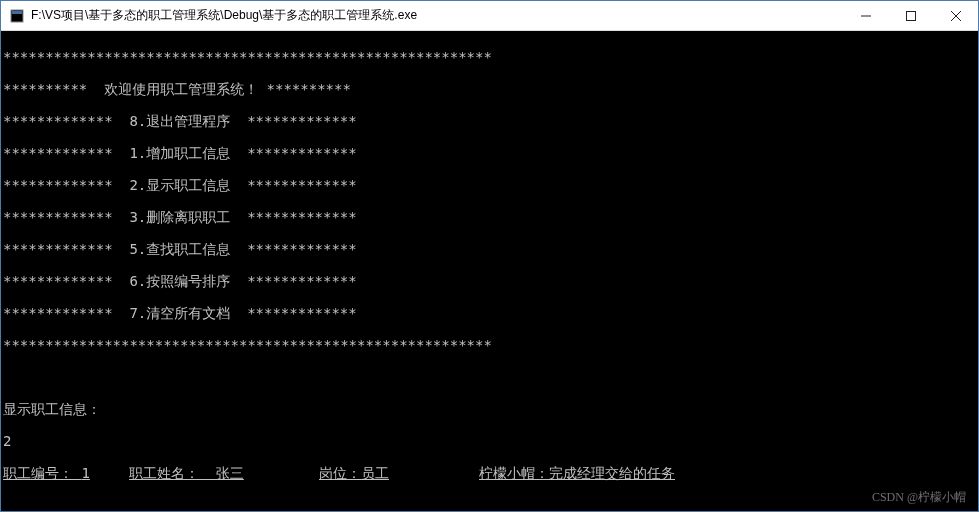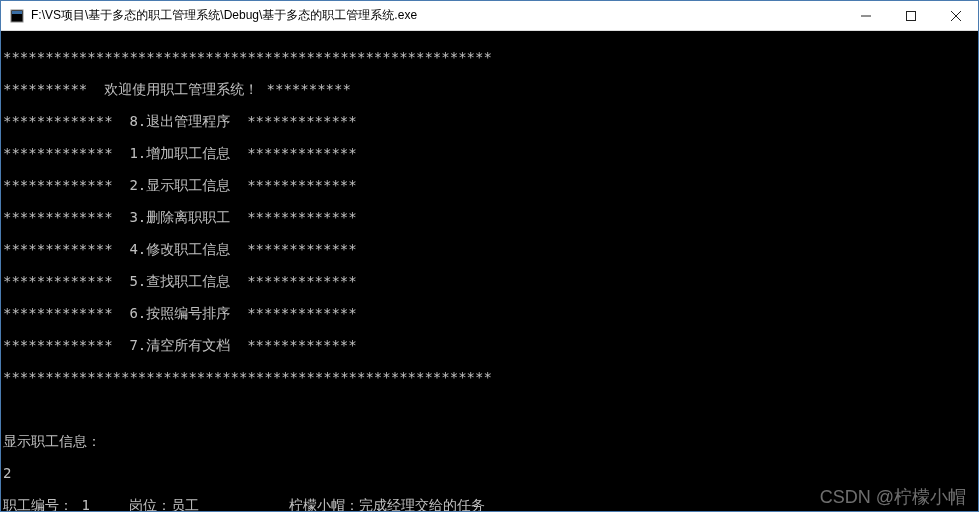--- a/index.html
+++ b/index.html
@@ -64,32 +64,32 @@
       background: #000;
       color: #c0c0c0;
       font-family: "NSimSun", "SimSun", "Consolas", monospace;
       font-size: 14px;
       line-height: 16px;
       padding: 2px 2px;
       white-space: pre;
       overflow: hidden;
       position: relative;
     }
-    .employee-row { display: flex; }
+    .employee-row { display: flex; text-decoration: underline; }
     .col-id { width: 126px; }
     .col-name { width: 190px; }
     .col-pos { width: 160px; }
     .col-duty { }
     .watermark {
       position: absolute;
       right: 12px;
       bottom: 6px;
       color: rgba(200,200,200,0.55);
-      font-family: Liberation Sans, sans-serif;
-      font-size: 18px;
+      font-family: Liberation Serif, serif;
+      font-size: 12px;
       pointer-events: none;
     }
   </style>
 </head>
 <body>
 
 <div class="window">
   <div class="titlebar">
     <div class="titlebar-icon">
       <svg width="14" height="14" viewBox="0 0 14 14">
@@ -118,28 +118,27 @@
     </div>
   </div>
 
   <div class="console">
 <div>**********************************************************</div>
 <div>**********  欢迎使用职工管理系统！ **********</div>
 <div>*************  8.退出管理程序  *************</div>
 <div>*************  1.增加职工信息  *************</div>
 <div>*************  2.显示职工信息  *************</div>
 <div>*************  3.删除离职职工  *************</div>
-<div>*************  4.修改职工信息  *************</div>
 <div>*************  5.查找职工信息  *************</div>
 <div>*************  6.按照编号排序  *************</div>
 <div>*************  7.清空所有文档  *************</div>
 <div>**********************************************************</div>
 <div>&nbsp;</div>
 <div>显示职工信息：</div>
 <div>2</div>
-<div class="employee-row"><span class="col-id"><span>职工编号：</span> <span>1</span></span><span class="col-pos"><span>岗位：</span><span>员工</span></span><span class="col-duty"><span>柠檬小帽：</span><span>完成经理交给的任务</span></span></div>
+<div class="employee-row"><span class="col-id"><span>职工编号：</span> <span>1</span></span><span class="col-name"><span>职工姓名：</span><span>  张三</span></span><span class="col-pos"><span>岗位：</span><span>员工</span></span><span class="col-duty"><span>柠檬小帽：</span><span>完成经理交给的任务</span></span></div>
 
 
 
 
     <div class="watermark">CSDN @柠檬小帽</div>
   </div>
 </div>
 
 </body></html>

